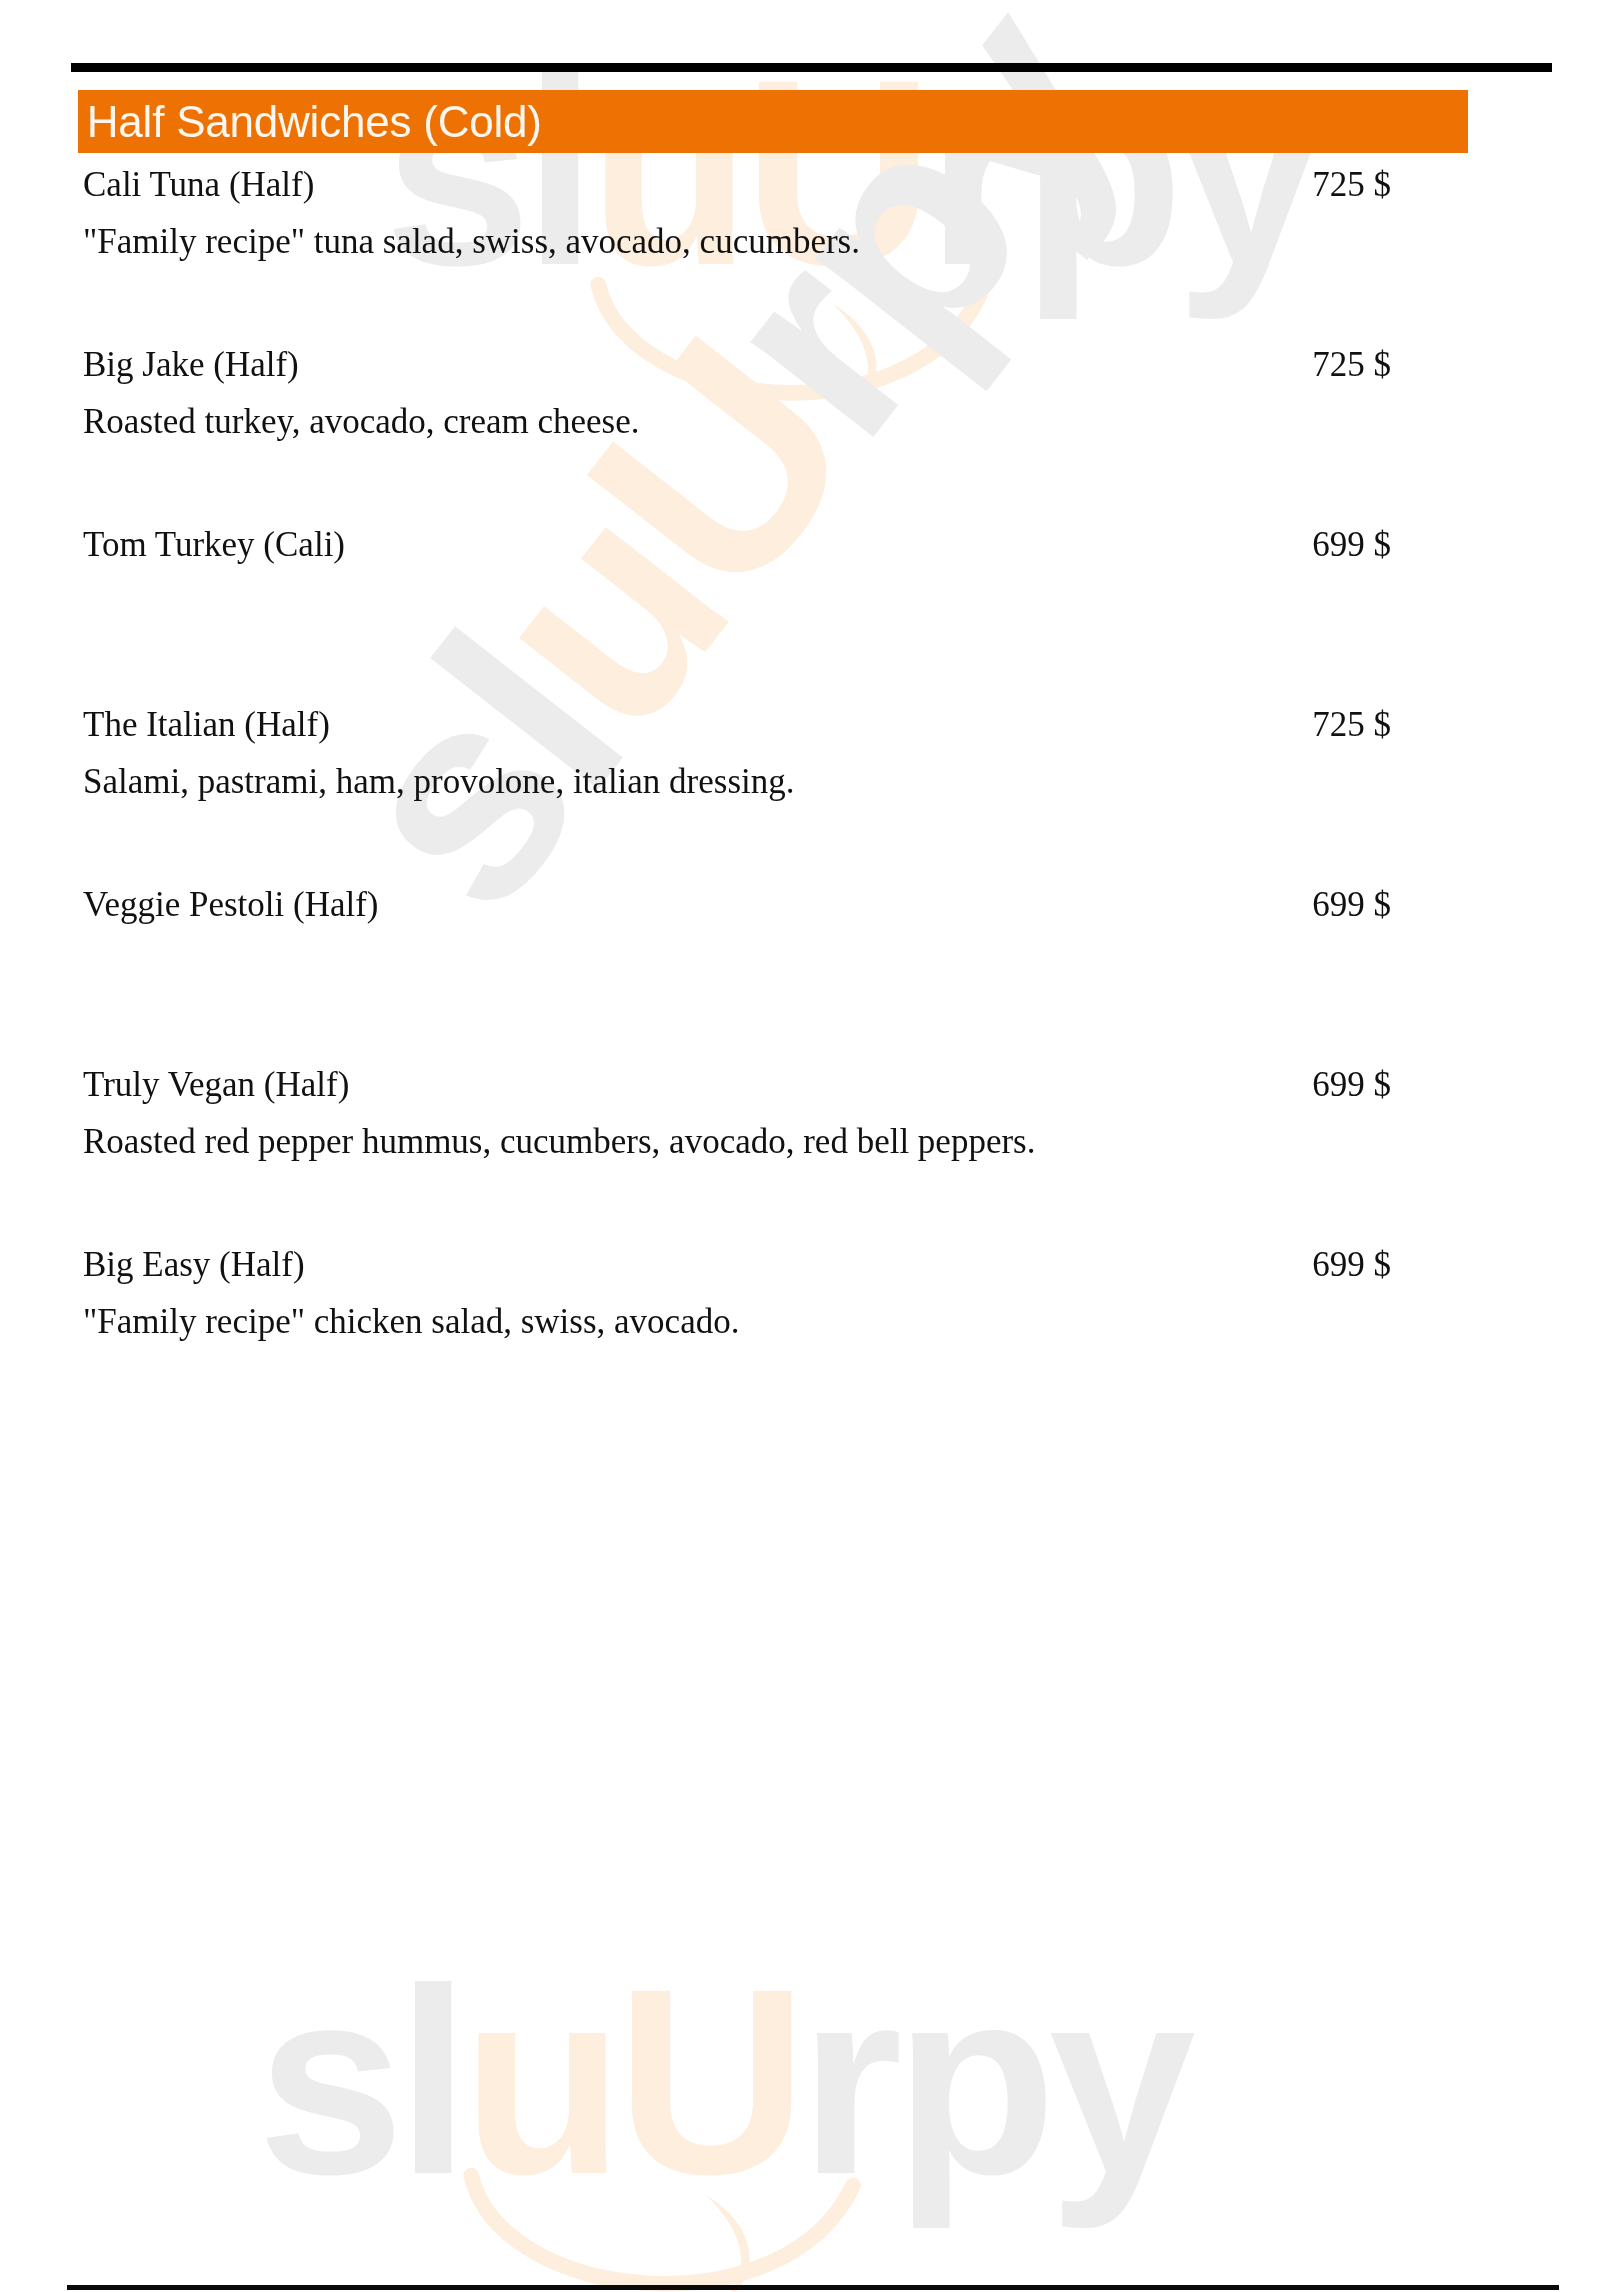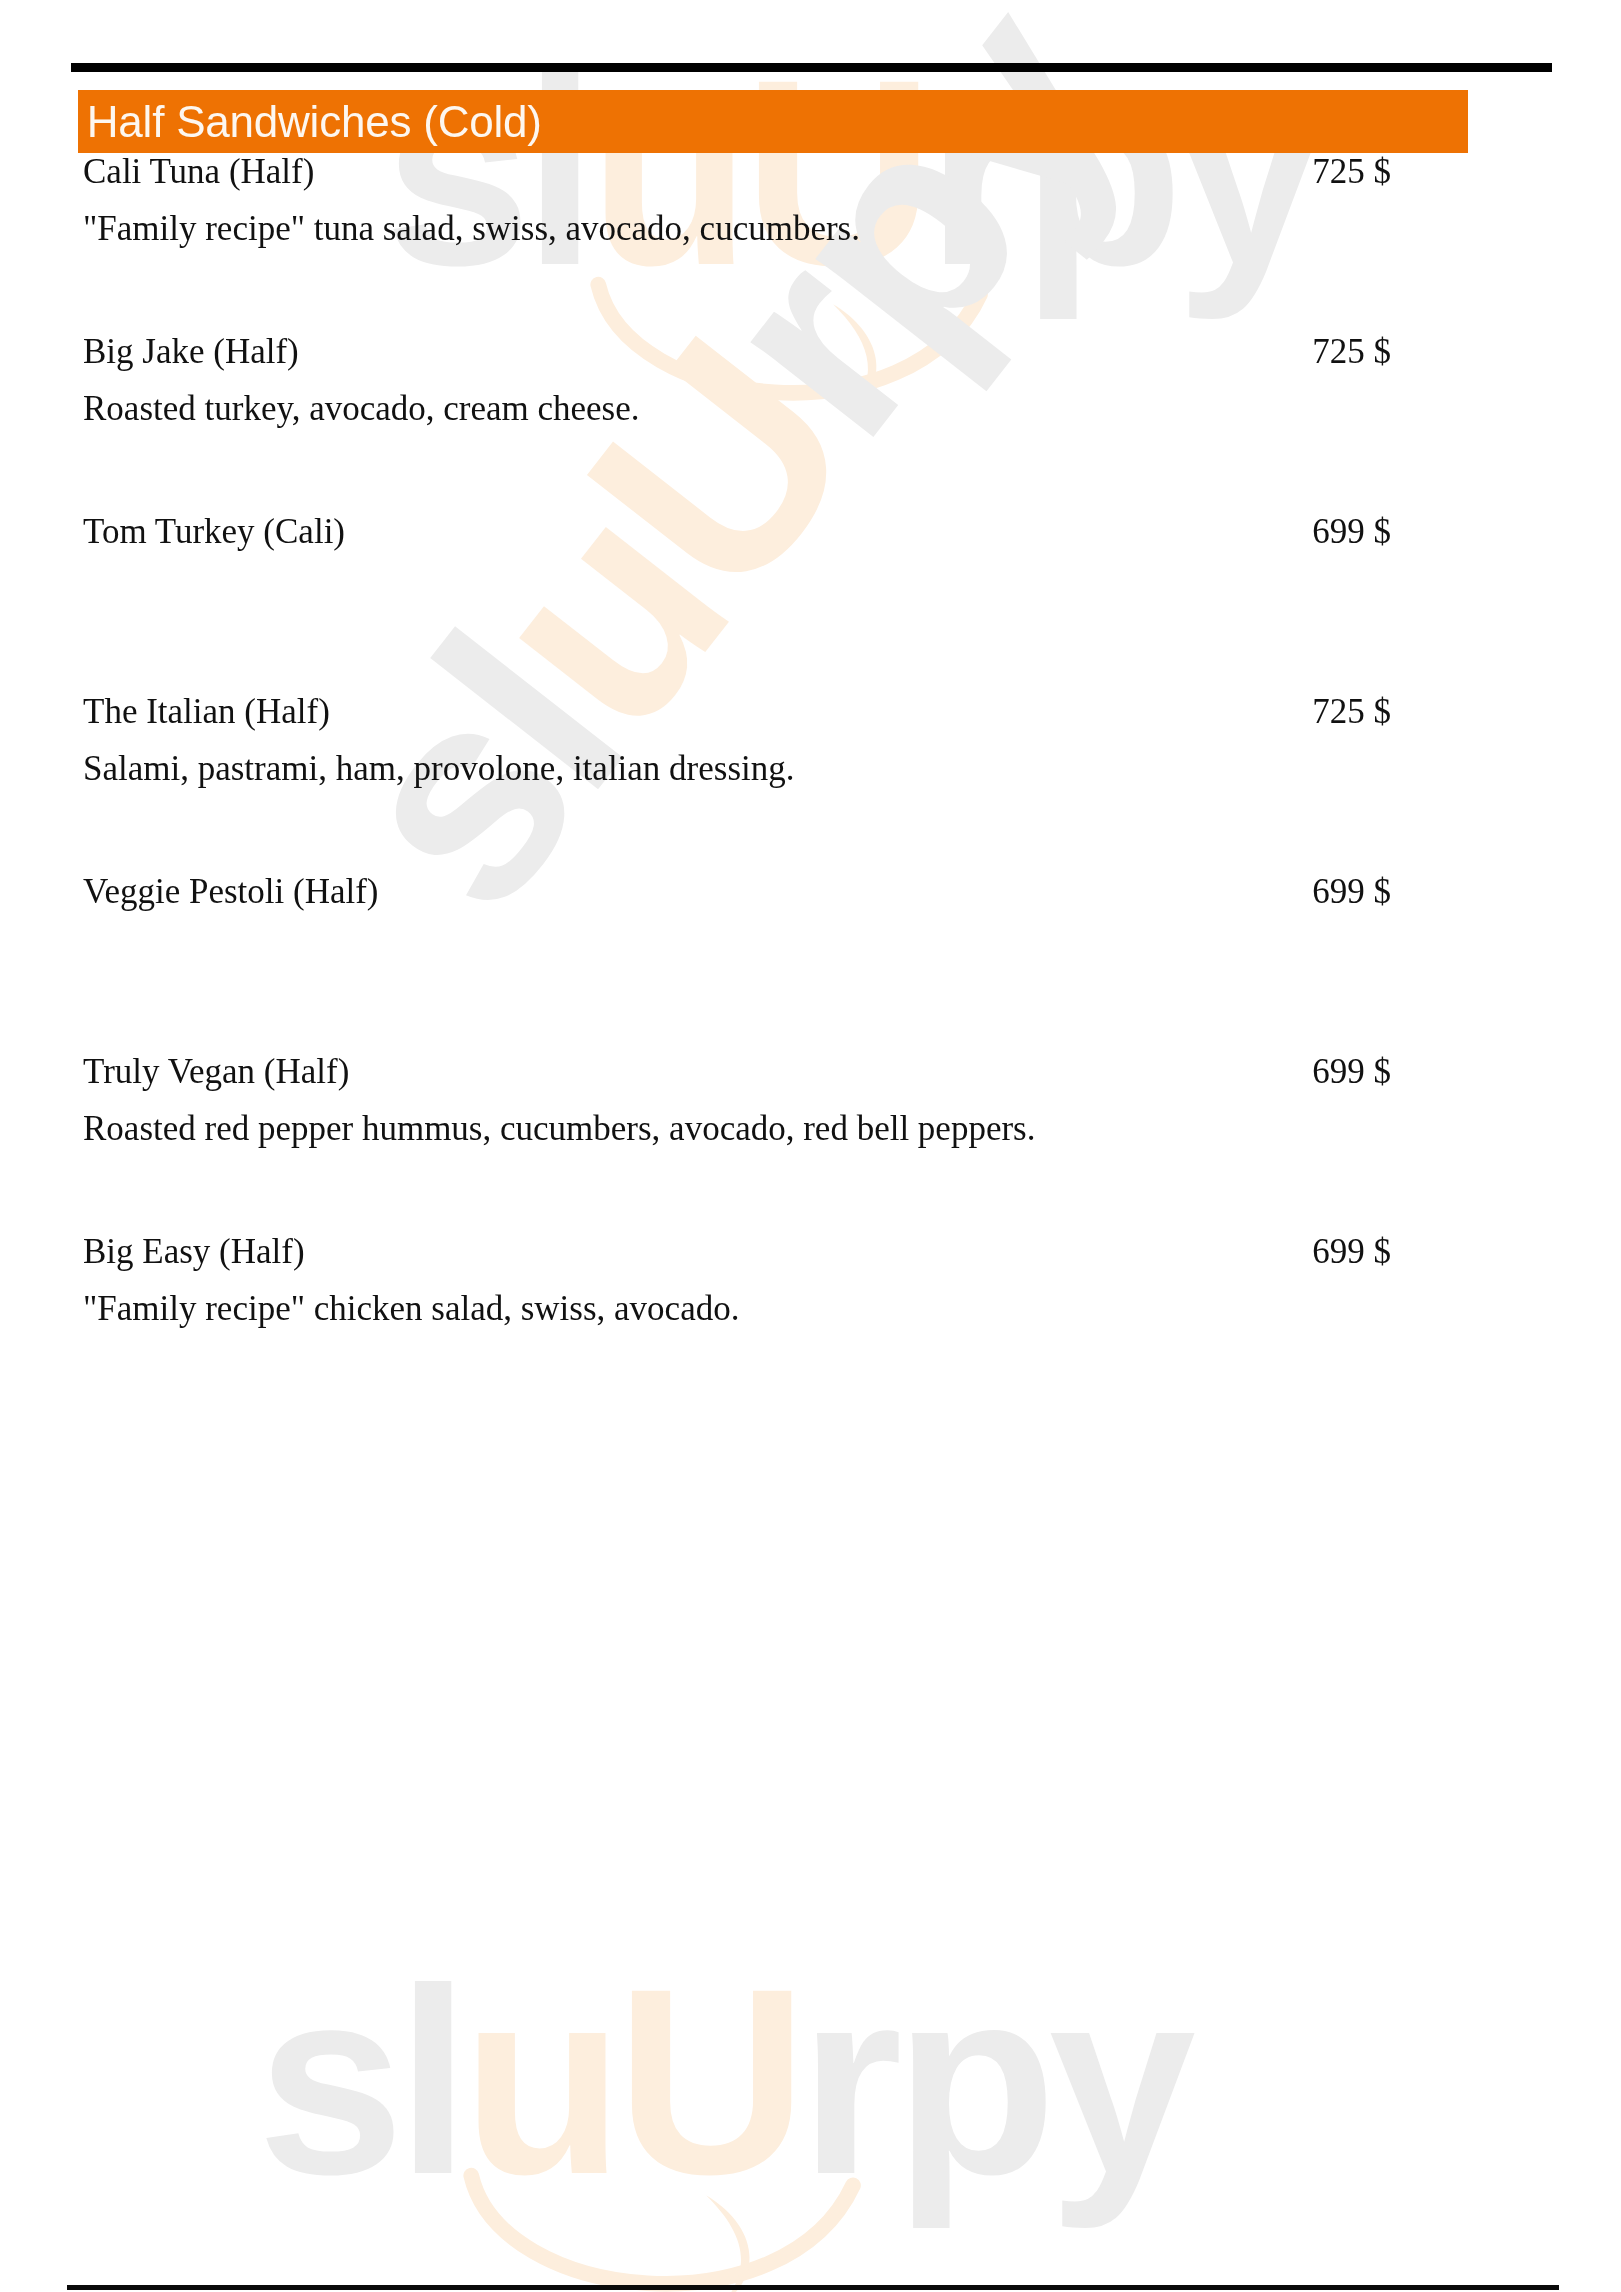--- a/index.html
+++ b/index.html
@@ -96,21 +96,21 @@
     color: #fdf7f0;
     padding-left: 8.8px;
     line-height: 1;
     letter-spacing: -0.005em;
   }
 
   
   .menu-list {
     position: absolute;
     left: 83px;
-    top: 154px;
+    top: 167px;
     width: 1308px;
   }
   .menu-item {
     position: relative;
     height: 180px;
   }
   .item-row {
     display: flex;
     align-items: baseline;
     justify-content: space-between;

